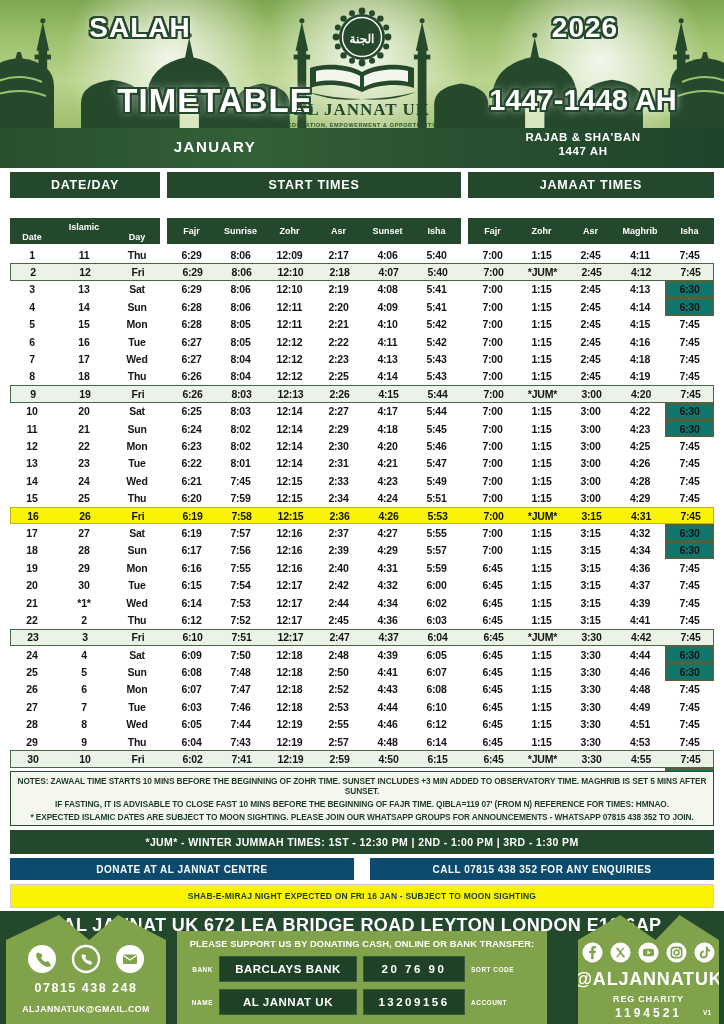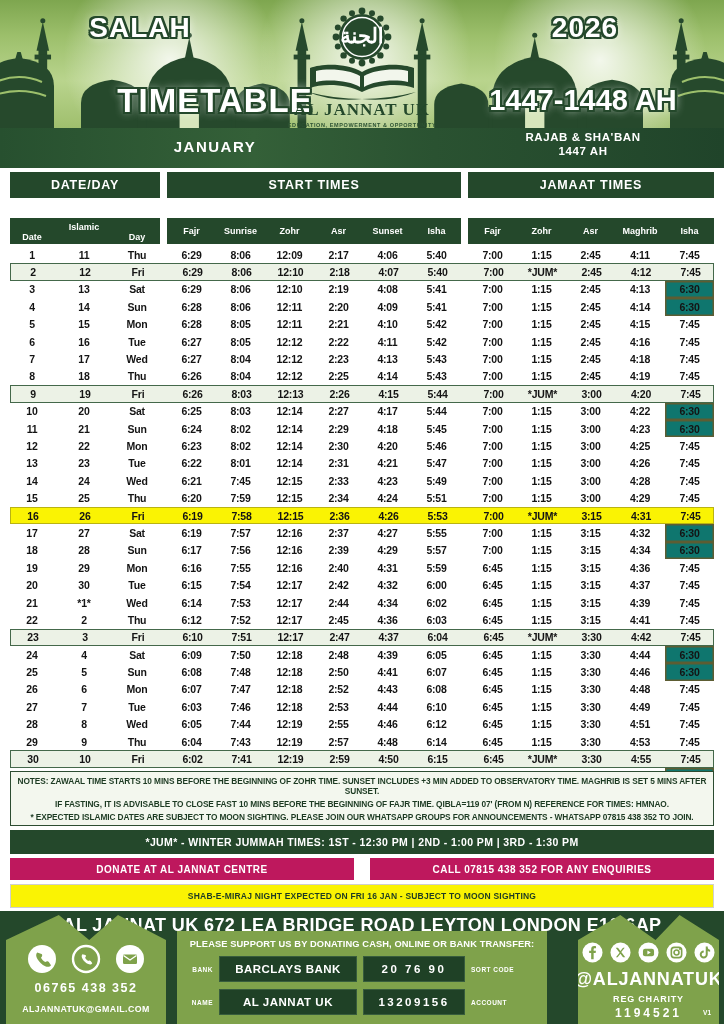--- a/index.html
+++ b/index.html
@@ -31,22 +31,22 @@
   .band{ position:absolute; left:0; top:128px; width:724px; height:40px;
     background:linear-gradient(90deg,#27502F 0%,#346038 35%,#2A5231 60%,#20442A 100%); }
   .band-month{ position:absolute; left:90px; top:138px; width:250px; text-align:center;
     color:#fff; font-weight:bold; font-size:15px; letter-spacing:1.5px; }
   .band-hijri{ position:absolute; left:458px; top:130px; width:250px; text-align:center;
     color:#fff; font-weight:bold; font-size:11.5px; line-height:14px; letter-spacing:.6px; }
   
   .logo{ position:absolute; left:277px; top:4px; width:170px; height:124px; text-align:center; }
   .emblem{ position:relative; width:68px; height:64px; margin:2px auto 0; }
   .emblem svg{ position:absolute; left:0; top:0; }
-  .emblem .ar{ position:absolute; left:0; top:18px; width:68px; text-align:center;
-    color:#fff; font-size:21px; font-weight:bold; }
+  .emblem .ar{ position:absolute; left:0; top:26px; width:68px; text-align:center;
+    color:#fff; font-size:12px; font-weight:bold; }
   .logo-book{ margin-top:-8px; }
   .logo-org{ font-family:"Liberation Serif", serif; font-weight:bold; font-size:17px;
     color:#24482B; letter-spacing:1px; margin-top:-4px; }
   .logo-tag{ font-size:5.5px; color:#2c5233; letter-spacing:.6px; font-weight:bold; margin-top:2px; }
   
   .tt{ position:absolute; left:10px; top:172px; width:704px; }
   .grid{ display:grid; grid-template-columns:44px 60px 46px 7px 49px 49px 49px 49px 49px 49px 7px 49px 49px 49px 50px 49px; }
   .ghead{ height:26px; margin-bottom:20px; }
   .gbox{ background:#24482B; color:#fff; font-weight:bold; font-size:12.5px; letter-spacing:.8px;
     display:flex; align-items:center; justify-content:center; }
@@ -64,21 +64,21 @@
     font-size:10.5px; font-weight:bold; color:#141414; letter-spacing:-.2px; }
   .tcell.ishaY{ background:#0f766e; box-shadow:inset 0 0 0 1.5px #5d5d33; }
   
   .notes{ position:absolute; left:10px; top:771px; width:704px; height:55px;
     background:#F3F7EE; border:1.5px solid #2C4C31; display:flex; flex-direction:column;
     justify-content:center; text-align:center; gap:3px; }
   .notes div{ font-size:8.3px; font-weight:bold; color:#1C3A22; letter-spacing:-.1px; }
   .jumbar{ position:absolute; left:10px; top:830px; width:704px; height:24px; background:#24482B;
     color:#fff; font-weight:bold; font-size:10.5px; letter-spacing:.4px;
     display:flex; align-items:center; justify-content:center; }
-  .halfbar{ position:absolute; top:858px; height:22px; background:#be185d; color:#fff;
+  .halfbar{ position:absolute; top:858px; height:22px; background:#0c4a6e; color:#fff;
     font-weight:bold; font-size:10px; letter-spacing:.5px;
     display:flex; align-items:center; justify-content:center; }
   .hb-left{ left:10px; width:344px; } .hb-right{ left:370px; width:344px; }
   .yellowbar{ position:absolute; left:10px; top:884px; width:704px; height:24px;
     background:#FAF303; border:1px solid #cfcfcf; color:#1D3B24; font-weight:bold; font-size:8.5px;
     display:flex; align-items:center; justify-content:center; letter-spacing:.2px; }
   
   .footer{ position:absolute; left:0; top:911px; width:724px; height:113px; background:#24482B; }
   .addr{ position:absolute; left:0; top:4px; width:724px; text-align:center; color:#fff;
     font-weight:bold; font-size:18px; letter-spacing:.4px; }
@@ -833,21 +833,21 @@
         <svg width="30" height="30" viewBox="0 0 30 30">
           <circle cx="15" cy="15" r="13" fill="none" stroke="#fff" stroke-width="2.4"></circle>
           <path d="M11.4 10.2 C10.4 11.2 10.4 13 11.6 14.9 C13 17.2 14.9 19 17.2 20 C19 20.8 20.5 20.4 21.3 19.2 L19.7 17 C19.3 16.5 18.6 16.3 18 16.6 L17.2 17 C15.8 16.2 14.7 15.1 14 13.8 L14.7 12.9 C15.1 12.3 15 11.6 14.5 11.1 Z" fill="#fff"></path>
         </svg>
         <svg width="30" height="30" viewBox="0 0 30 30">
           <circle cx="15" cy="15" r="14" fill="#fff"></circle>
           <rect x="8" y="10.5" width="14" height="9.5" rx="1.2" fill="#7FA24B"></rect>
           <path d="M8.5 11.5 L15 16 L21.5 11.5" stroke="#fff" stroke-width="1.4" fill="none"></path>
         </svg>
       </div>
-      <div class="ph">06765 438 352</div>
+      <div class="ph">07815 438 248</div>
       <div class="em">ALJANNATUK@GMAIL.COM</div>
     </div>
 
     <div class="panel p-center">
       <div class="support">PLEASE SUPPORT US BY DONATING CASH, ONLINE OR BANK TRANSFER:</div>
       <div class="bankrow">
         <div class="blabel">BANK</div>
         <div class="bbox">BARCLAYS BANK</div>
         <div class="bbox num">20 76 90</div>
         <div class="blabel l2">SORT CODE</div>

